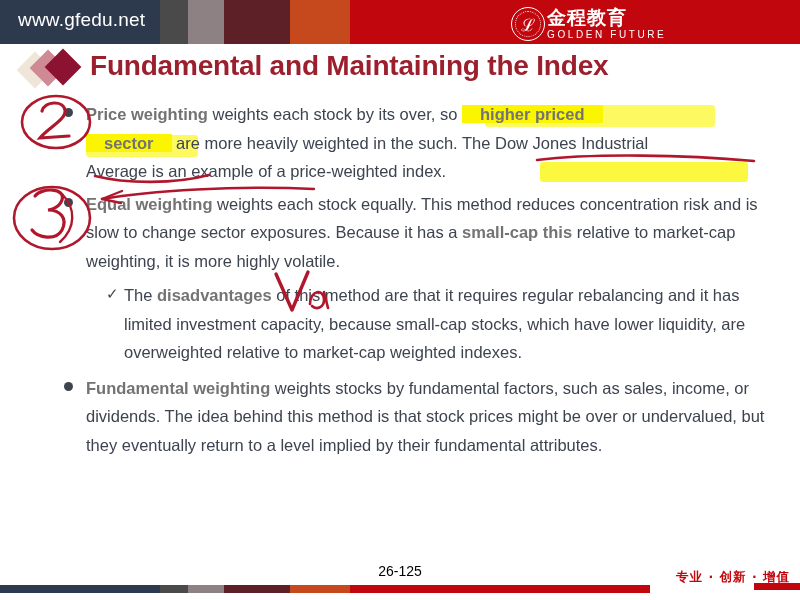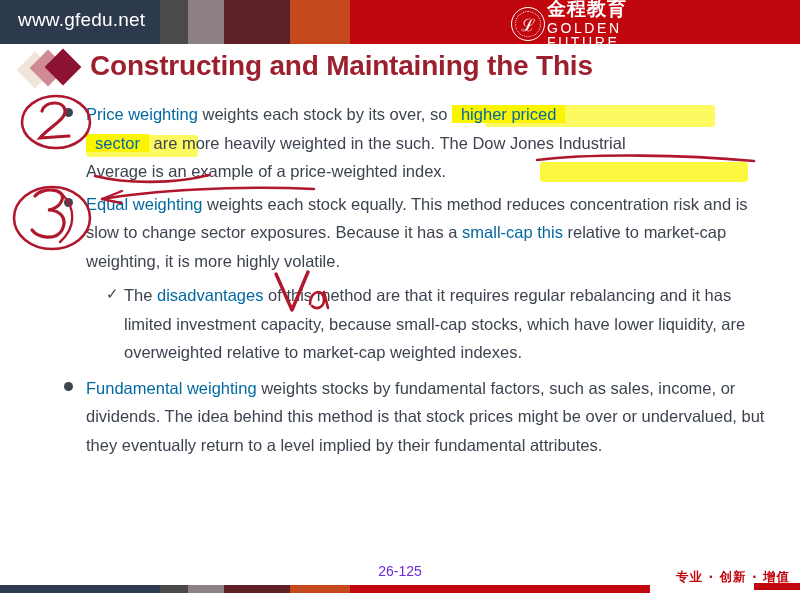--- a/index.html
+++ b/index.html
@@ -47,21 +47,21 @@
   .logo-seal-ring {
     position:absolute; left:3px; top:3px; right:3px; bottom:3px;
     border:1px dotted #ffdede; border-radius:50%;
   }
   .logo-words { line-height:1; }
   .logo-cn {
     font-size:19px; color:#ffffff; font-weight:bold; letter-spacing:1px;
     font-family:"DejaVu Sans", sans-serif;
   }
   .logo-en {
-    font-size:14px; color:#ffffff; letter-spacing:2.6px; margin-top:3px;
+    font-size:10px; color:#ffffff; letter-spacing:2.6px; margin-top:3px;
     font-family:"Liberation Sans", sans-serif;
   }
 
   
   .title-row {
     position:absolute; left:22px; top:50px; width:760px; height:42px;
   }
   .diamonds { position:absolute; left:0; top:3px; width:62px; height:34px; }
   .dia { position:absolute; width:26px; height:26px; transform:rotate(45deg); }
   .dia-a { left:0;  top:4px;  background:#efe5d8; }
@@ -79,41 +79,41 @@
     position:absolute; left:86px; top:100px; width:680px;
     font-size:16.5px; line-height:28.5px; color:#3d4450;
     font-family:"Liberation Sans", sans-serif;
   }
   .blk { position:relative; margin-bottom:2px; }
   .blk p { margin:0; }
   .bullet-dot {
     position:absolute; left:-22px; top:8px;
     width:9px; height:9px; border-radius:50%; background:#3d4450;
   }
-  .bold { font-weight:normal; color:#0369a1; }
+  .bold { font-weight:bold; color:#737373; }
 
   .sub {
     margin-left:38px; margin-top:6px; position:relative;
     font-size:16.5px; line-height:28.5px;
   }
   .sub-check {
     position:absolute; left:-18px; top:-1px;
     font-size:15px; color:#3d4450;
   }
 
-  .hl { background:#fbf500; padding:0 9px; }
+  .hl { background:#fbf500; padding:0 18px; }
 
   
   .ink { position:absolute; pointer-events:none; }
   .ink svg { display:block; overflow:visible; }
 
   
   .pagenum {
     position:absolute; left:0; right:0; top:563px;
-    text-align:center; font-size:14px; color:#6d28d9;
+    text-align:center; font-size:14px; color:#000000;
     font-family:"Liberation Sans", sans-serif;
   }
   .footer {
     position:absolute; left:0; top:585px; width:800px; height:8px;
   }
   .f-band { position:absolute; top:0; height:8px; }
   .f1 { left:0;   width:160px; background:#2d3a4d; }
   .f2 { left:160px; width:28px; background:#4a4a4a; }
   .f3 { left:188px; width:36px; background:#8e8184; }
   .f4 { left:224px; width:66px; background:#5c2026; }
@@ -151,21 +151,21 @@
     </div>
   </div>
 </div>
 
 <div class="title-row">
   <div class="diamonds">
     <div class="dia dia-a"></div>
     <div class="dia dia-b"></div>
     <div class="dia dia-c"></div>
   </div>
-  <div class="slide-title">Constructing and Maintaining the This</div>
+  <div class="slide-title">Fundamental and Maintaining the Index</div>
 </div>
 
 <div class="content">
 
   <div class="blk">
     <span class="bullet-dot"></span>
     <p><span class="bold">Price weighting</span><span> weights each stock by its over, so </span><span class="hl bold">higher priced</span><br><span class="hl bold">sector</span><span> are more heavily weighted in the such. The </span><span>Dow Jones Industrial</span><br><span>Average is an example of a price-weighted index.</span></p>
   </div>
 
   <div class="blk" style="margin-top:4px;">

